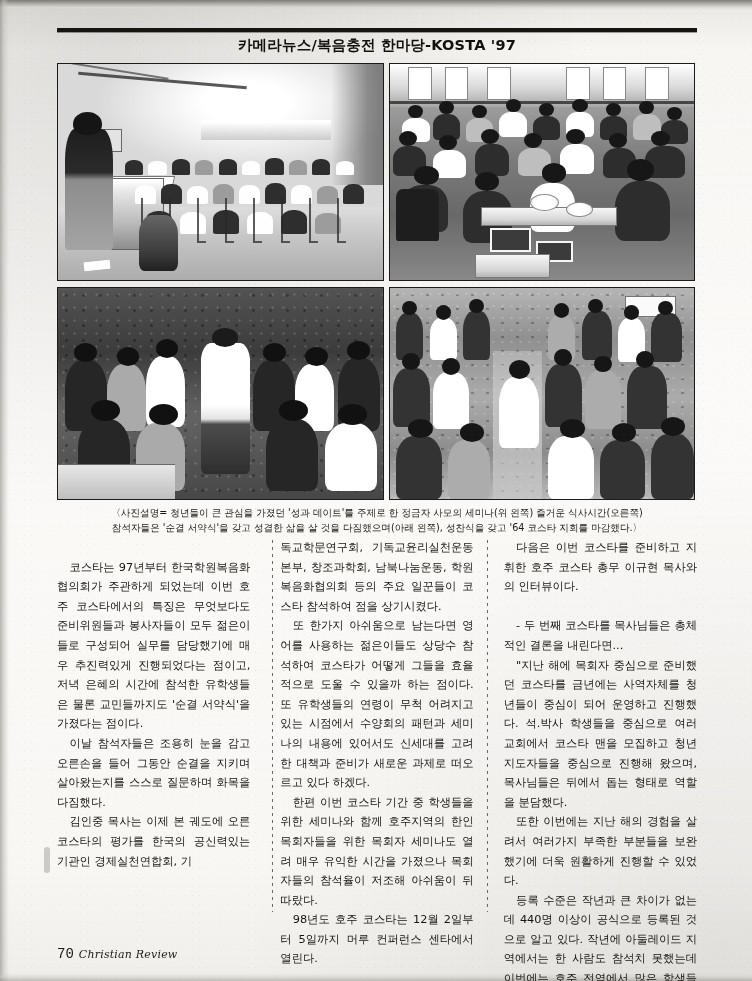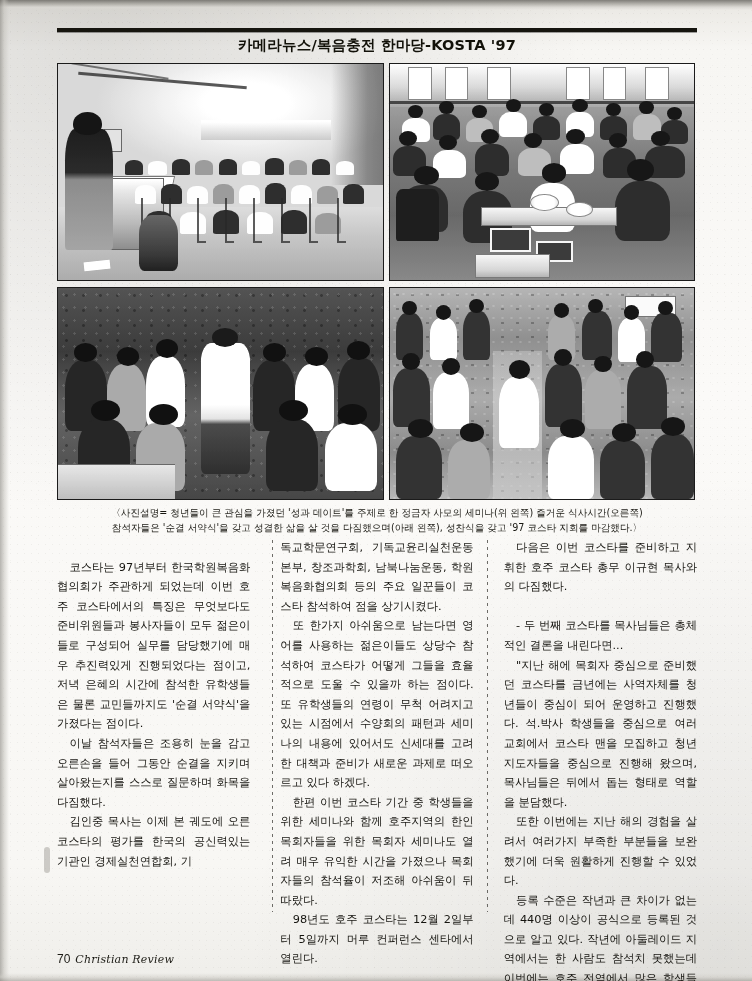--- a/index.html
+++ b/index.html
@@ -354,23 +354,22 @@
   
   .footer {
     position: absolute;
     left: 57px; top: 946px;
     display: flex;
     align-items: baseline;
     gap: 5px;
     color: #1b1a14;
   }
   .footer .pg {
-    font-family: Liberation Sans, sans-serif;
-    font-size: 12px;
-    margin-top: 6px;
+    font-family: Liberation Mono, monospace;
+    font-size: 14px;
   }
   .footer .mag {
     font-family: "DejaVu Serif", "Liberation Serif", serif;
     font-size: 11px;
     font-style: italic;
     letter-spacing: .2px;
   }
 </style>
 </head>
 <body>
@@ -577,40 +576,40 @@
     <div class="head" style="left:56%;top:62%;width:8%;height:9%"></div>
     <div class="torso" style="left:69%;top:72%;width:15%;height:28%"></div>
     <div class="head" style="left:73%;top:64%;width:8%;height:9%"></div>
     <div class="torso" style="left:86%;top:69%;width:14%;height:31%"></div>
     <div class="head" style="left:89%;top:61%;width:8%;height:9%"></div>
   </div>
 </div>
 
 <div class="caption">
   <div class="caption-line">〈사진설명= 청년들이 큰 관심을 가졌던 '성과 데이트'를 주제로 한 정금자 사모의 세미나(위 왼쪽) 즐거운 식사시간(오른쪽)</div>
-  <div class="caption-line">참석자들은 '순결 서약식'을 갖고 성결한 삶을 살 것을 다짐했으며(아래 왼쪽), 성찬식을 갖고 '97 코스타 지회를 마감했다.〉</div>
+  <div class="caption-line">참석자들은 '순결 서약식'을 갖고 성결한 삶을 살 것을 다짐했으며(아래 왼쪽), 성찬식을 갖고 '64 코스타 지회를 마감했다.〉</div>
 </div>
 
 <div class="col-rule r1"></div>
 <div class="col-rule r2"></div>
 
 <div class="columns">
   <div class="col" id="col-1">
       <p class=" gap">코스타는 97년부터 한국학원복음화협의회가 주관하게 되었는데 이번 호주 코스타에서의 특징은 무엇보다도 준비위원들과 봉사자들이 모두 젊은이들로 구성되어 실무를 담당했기에 매우 추진력있게 진행되었다는 점이고, 저녁 은혜의 시간에 참석한 유학생들은 물론 교민들까지도 '순결 서약식'을 가졌다는 점이다.</p>
       <p>이날 참석자들은 조용히 눈을 감고 오른손을 들어 그동안 순결을 지키며 살아왔는지를 스스로 질문하며 화목을 다짐했다.</p>
       <p>김인중 목사는 이제 본 궤도에 오른 코스타의 평가를 한국의 공신력있는 기관인 경제실천연합회, 기</p>
     </div>
   <div class="col" id="col-2">
       <p class="noindent">독교학문연구회, 기독교윤리실천운동본부, 창조과학회, 남북나눔운동, 학원복음화협의회 등의 주요 일꾼들이 코스타 참석하여 점을 상기시켰다.</p>
       <p>또 한가지 아쉬움으로 남는다면 영어를 사용하는 젊은이들도 상당수 참석하여 코스타가 어떻게 그들을 효율적으로 도울 수 있을까 하는 점이다. 또 유학생들의 연령이 무척 어려지고 있는 시점에서 수양회의 패턴과 세미나의 내용에 있어서도 신세대를 고려한 대책과 준비가 새로운 과제로 떠오르고 있다 하겠다.</p>
       <p>한편 이번 코스타 기간 중 학생들을 위한 세미나와 함께 호주지역의 한인 목회자들을 위한 목회자 세미나도 열려 매우 유익한 시간을 가졌으나 목회자들의 참석율이 저조해 아쉬움이 뒤따랐다.</p>
       <p>98년도 호주 코스타는 12월 2일부터 5일까지 머루 컨퍼런스 센타에서 열린다.</p>
     </div>
   <div class="col" id="col-3">
-      <p>다음은 이번 코스타를 준비하고 지휘한 호주 코스타 총무 이규현 목사와의 다짐했다.</p>
+      <p>다음은 이번 코스타를 준비하고 지휘한 호주 코스타 총무 이규현 목사와의 인터뷰이다.</p>
       <p class=" gap">- 두 번째 코스타를 목사님들은 총체적인 결론을 내린다면...</p>
       <p>"지난 해에 목회자 중심으로 준비했던 코스타를 금년에는 사역자체를 청년들이 중심이 되어 운영하고 진행했다. 석.박사 학생들을 중심으로 여러 교회에서 코스타 맨을 모집하고 청년지도자들을 중심으로 진행해 왔으며, 목사님들은 뒤에서 돕는 형태로 역할을 분담했다.</p>
       <p>또한 이번에는 지난 해의 경험을 살려서 여러가지 부족한 부분들을 보완했기에 더욱 원활하게 진행할 수 있었다.</p>
       <p>등록 수준은 작년과 큰 차이가 없는데 440명 이상이 공식으로 등록된 것으로 알고 있다. 작년에 아둘레이드 지역에서는 한 사람도 참석치 못했는데 이번에는 호주 전역에서 많은 학생들이 참석했다.</p>
     </div>
 </div>
 
 <div class="footer">
   <span class="pg">70</span>
   <span class="mag">Christian Review</span>

